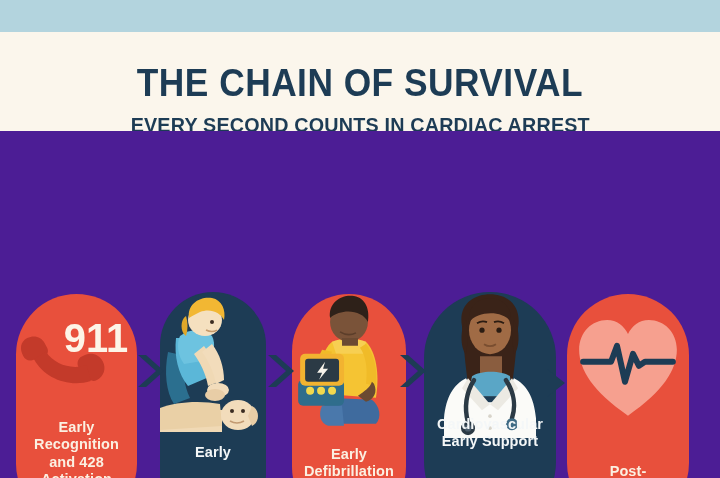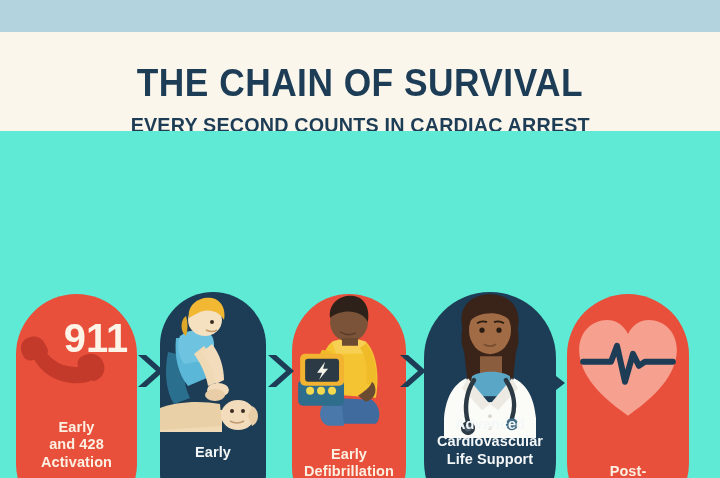--- a/index.html
+++ b/index.html
@@ -42,21 +42,21 @@
     font-family: "Liberation Sans Narrow", "Liberation Sans", sans-serif;
     transform: scaleX(0.94);
     white-space: nowrap;
   }
 
   
   .stage {
     position: absolute;
     left: 0; top: 131px;
     width: 720px; height: 347px;
-    background: #5eead4;
+    background: #4c1d95;
   }
 
   
   .card {
     position: absolute;
     border-radius: 9999px;
     overflow: hidden;
   }
   .card.red  { background: #e8503c; }
   .card.navy { background: #1d3c55; }
@@ -124,20 +124,21 @@
                    L27 18 C27 12 22 6 14 6 Z" fill="#c33a2a"></path>
           <path d="M56 48 C64 48 70 54 70 62 C70 70 64 76 56 76
                    C52 76 49 73 48 69 L46 57 C45 53 48 49 52 48 Z" fill="#c33a2a"></path>
           <path d="M10 28 C10 50 28 70 50 74 L54 58 C38 55 26 43 24 27 Z" fill="#c33a2a"></path>
         </g>
         <text x="80" y="58" text-anchor="middle" fill="#fdf4e7" font-family="Liberation Sans, sans-serif" font-size="40" font-weight="700">911</text>
       </svg>
     </div>
     <div class="card-label">
       <div>Early</div>
+      <div>Recognition</div>
       <div>and 428</div>
       <div>Activation</div>
     </div>
   </div>
 
   <div class="card navy" id="card-2">
     <div class="card-art">
       <svg viewBox="0 0 106 145" preserveAspectRatio="xMidYMid meet" aria-hidden="true">
         <g>
 
@@ -247,23 +248,22 @@
 
           <path d="M50 88 C42 100 40 116 44 130" stroke="#2b3a45" stroke-width="4.5" fill="none" stroke-linecap="round"></path>
           <path d="M82 88 C90 100 92 114 88 126" stroke="#2b3a45" stroke-width="4.5" fill="none" stroke-linecap="round"></path>
           <circle cx="44" cy="136" r="7" fill="#2b3a45"></circle>
           <circle cx="44" cy="136" r="3.4" fill="#4a5c6b"></circle>
           <circle cx="88" cy="132" r="6" fill="#3f6b85"></circle>
         </g>
       </svg>
     </div>
     <div class="card-label">
-      <div>Advanced</div>
       <div>Cardiovascular</div>
-      <div>Life Support</div>
+      <div>Early Support</div>
     </div>
   </div>
 
   <div class="card red" id="card-5">
     <div class="card-art">
       <svg viewBox="0 0 122 143" preserveAspectRatio="xMidYMid meet" aria-hidden="true">
         <g transform="translate(0,6)">
           <path d="M61 116 C26 92 12 70 12 50 C12 32 25 20 40 20
                    C50 20 57 26 61 34 C65 26 72 20 82 20
                    C97 20 110 32 110 50 C110 70 96 92 61 116 Z" fill="#f6a08f"></path>

